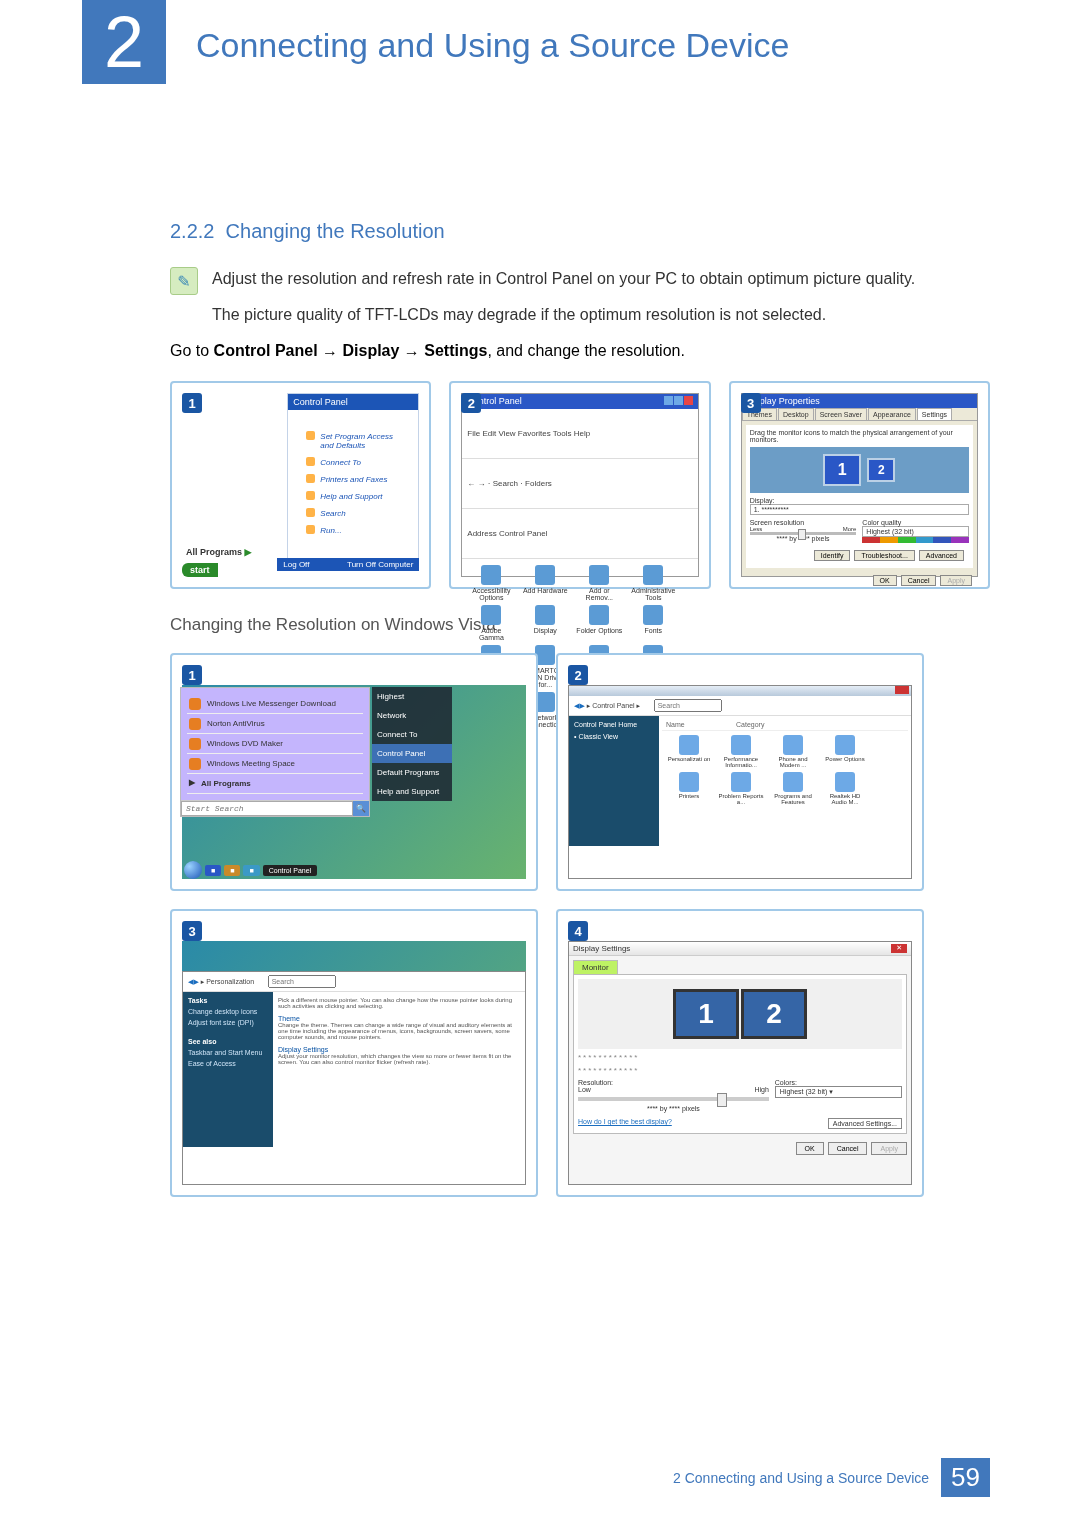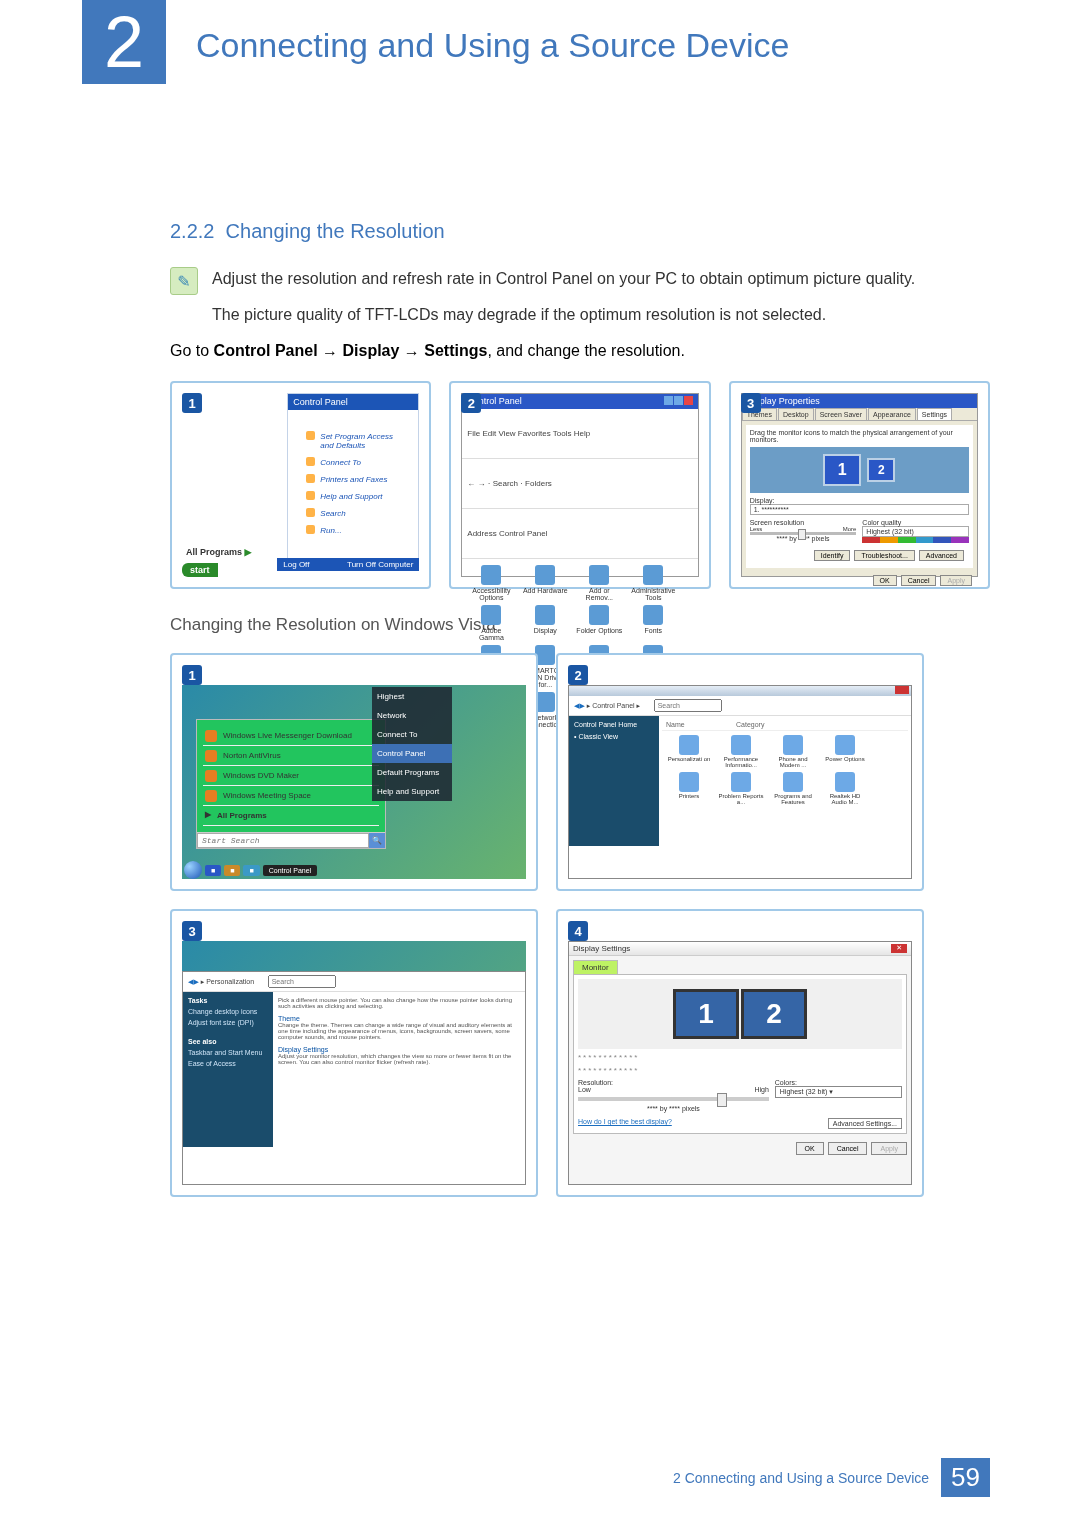--- a/index.html
+++ b/index.html
@@ -329,26 +329,25 @@
   background: #ece9d8;
 }
 
 .vista-bg {
   position: absolute;
   left: 10px; right: 10px; top: 30px; bottom: 10px;
   background: linear-gradient(135deg, #2a8aa8 0%, #69b36e 100%);
 }
 .vista-start-panel {
   position: absolute;
-  left: 24px; top: 32px;
+  left: 8px; top: 32px;
   width: 188px;
-  background: #22c55e;
+  background: #c4b5fd;
   border: 1px solid #bbb;
   font-size: 8px;
-  margin-top: 32px;
 }
 .vista-start-panel ul {
   list-style: none;
   margin: 0; padding: 6px;
 }
 .vista-start-panel li {
   padding: 5px 0 5px 20px;
   position: relative;
   border-bottom: 1px solid #eee;
   color: #333;

